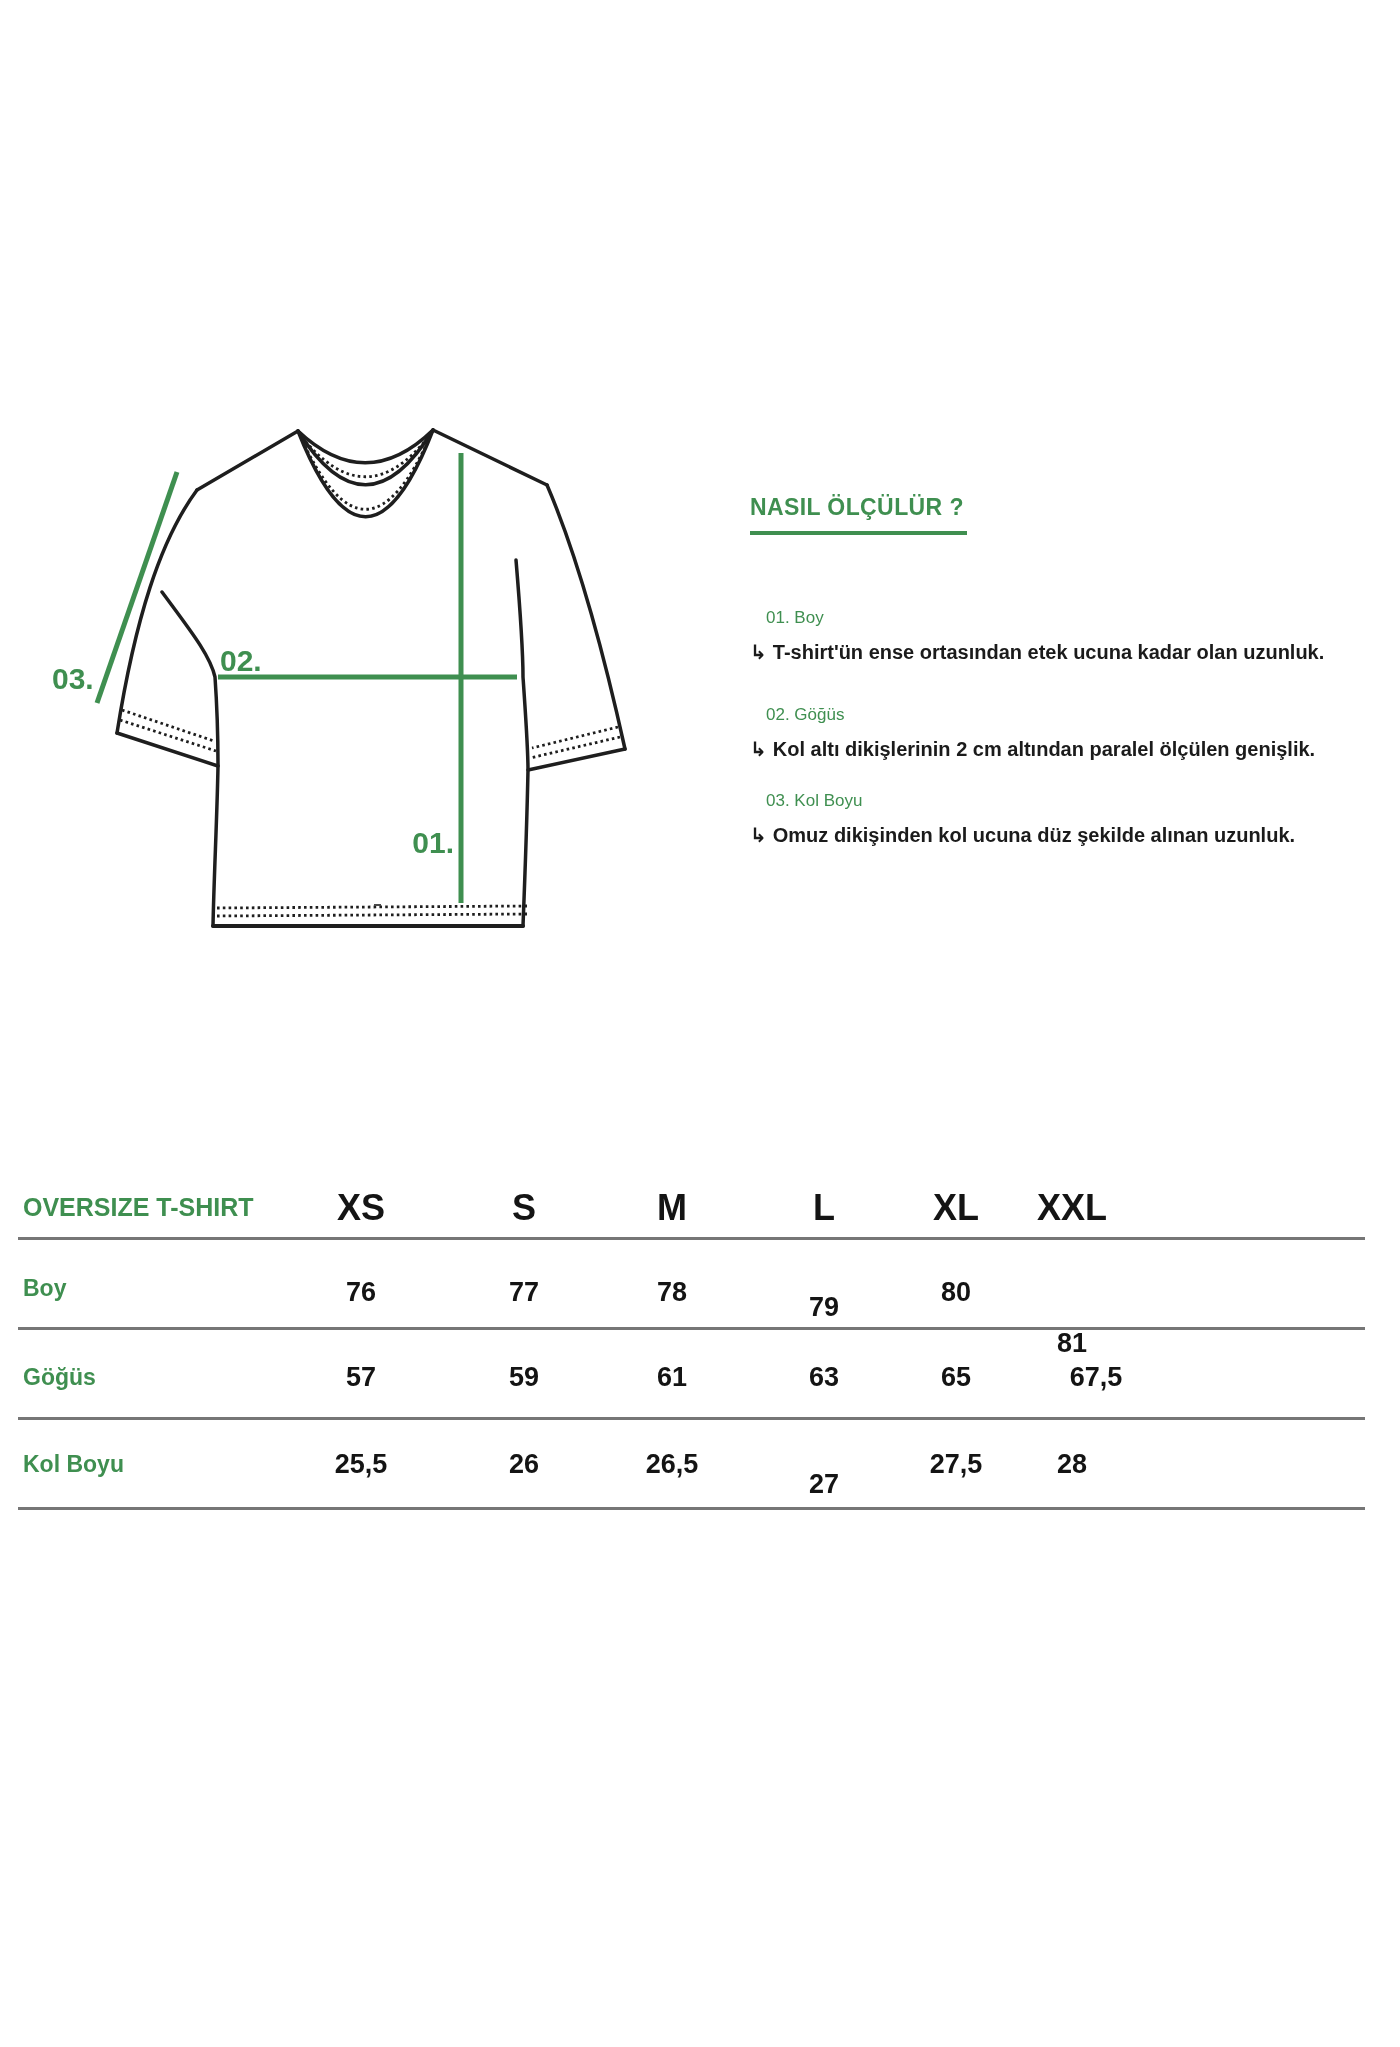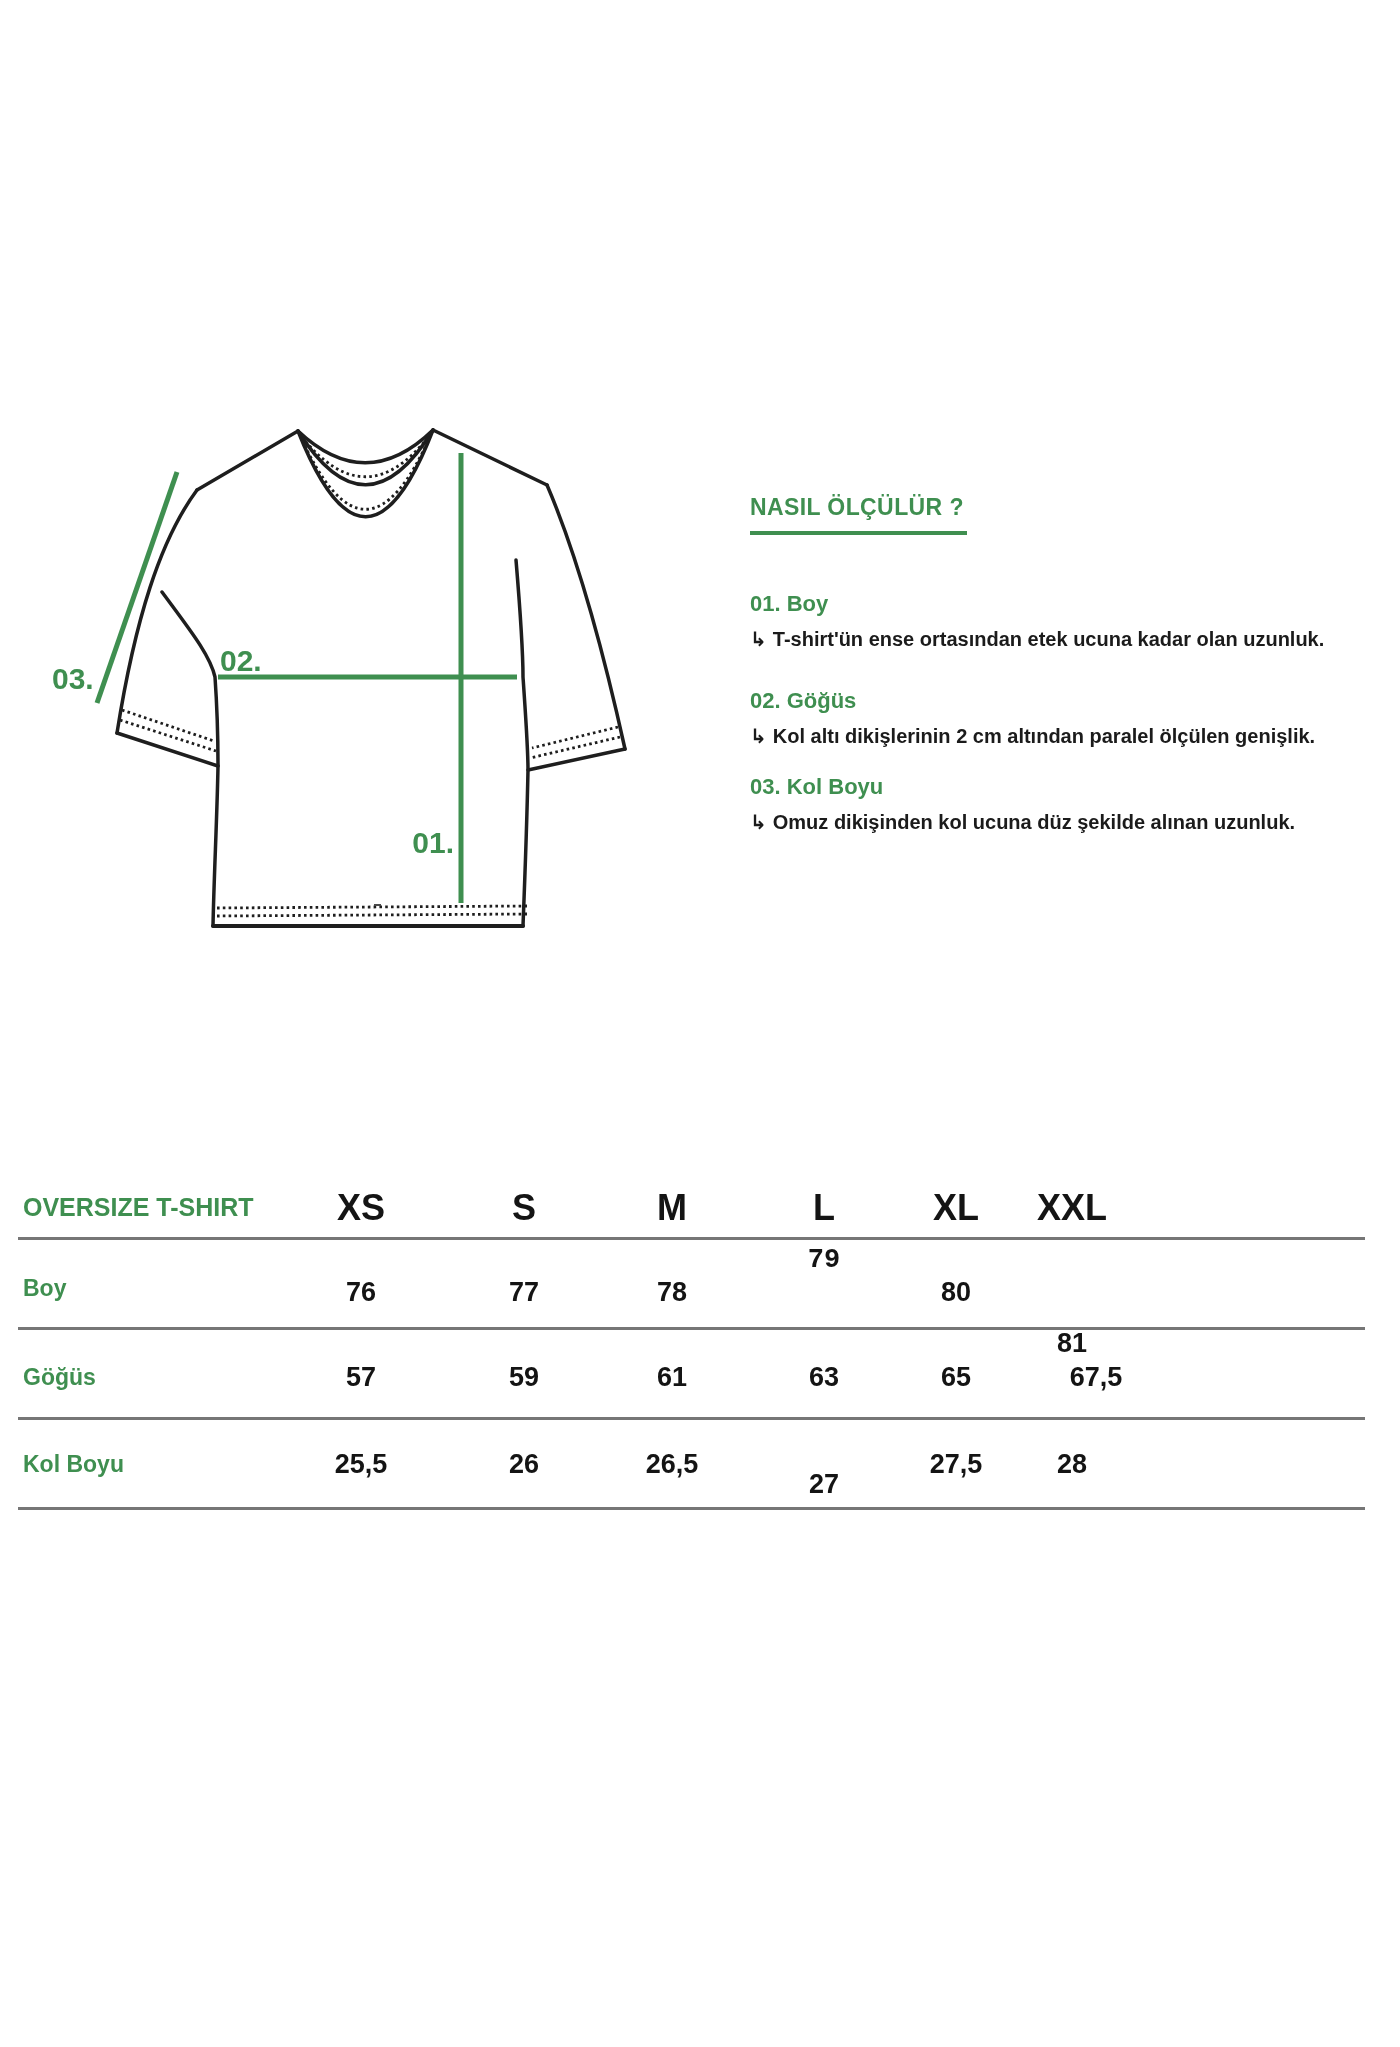--- a/index.html
+++ b/index.html
@@ -10,21 +10,21 @@
   
   .diagram{position:absolute;left:40px;top:380px;width:640px;height:560px;}
   .diagram text{font-family:"Liberation Sans","DejaVu Sans",sans-serif;font-weight:bold;font-size:30px;}
   
   .howto-title{
     position:absolute;left:750px;top:496px;font-size:23px;font-weight:bold;
     letter-spacing:0.4px;white-space:nowrap;line-height:1;
   }
   .howto-underline{position:absolute;left:750px;top:531px;width:217px;height:4px;}
   .howto-item{position:absolute;left:750px;white-space:nowrap;}
-  .howto-item h2{margin:0;font-size:22px;font-weight:bold;line-height:1;}
+  .howto-item h2{margin:16px;font-size:17px;font-weight:normal;line-height:1;}
   .howto-item p{margin:14px 0 0 0;font-size:20px;font-weight:700;color:#1b1b1b;line-height:1;}
   .howto-item .arrow{margin-right:6px;}
   
   .tbl-header-label{position:absolute;left:23px;top:1195px;font-size:25px;font-weight:bold;line-height:1;white-space:nowrap;}
   .size-h{position:absolute;top:1190px;transform:translateX(-50%);font-size:36px;font-weight:bold;color:#141414;line-height:1;white-space:nowrap;}
   .row-label{position:absolute;left:23px;font-size:23px;font-weight:bold;line-height:1;white-space:nowrap;}
   .val{position:absolute;transform:translateX(-50%);font-size:27px;font-weight:bold;color:#141414;line-height:1;white-space:nowrap;}
   .rule{position:absolute;left:18px;width:1347px;height:3px;background:#767676;}
 </style>
 </head>
@@ -108,21 +108,21 @@
     <span class="size-h" style="left:824px;">L</span>
     <span class="size-h" style="left:956px;">XL</span>
     <span class="size-h" style="left:1072px;">XXL</span>
 
     <div class="rule" style="top:1237px;"></div>
 
     <span class="row-label" style="top:1277px;color:#3F8F50;text-align:right;">Boy</span>
     <span class="val" style="left:361px;top:1279px;">76</span>
     <span class="val" style="left:524px;top:1279px;">77</span>
     <span class="val" style="left:672px;top:1279px;">78</span>
-    <span class="val" style="left:824px;top:1247px;font-family:Liberation Mono, monospace;">79</span>
+    <span class="val" style="left:824px;top:1294px;">79</span>
     <span class="val" style="left:956px;top:1279px;">80</span>
     <span class="val" style="left:1072px;top:1330px;">81</span>
 
     <div class="rule" style="top:1327px;"></div>
 
     <span class="row-label" style="top:1366px;color:#3F8F50;">Göğüs</span>
     <span class="val" style="left:361px;top:1364px;">57</span>
     <span class="val" style="left:524px;top:1364px;">59</span>
     <span class="val" style="left:672px;top:1364px;">61</span>
     <span class="val" style="left:824px;top:1364px;">63</span>

